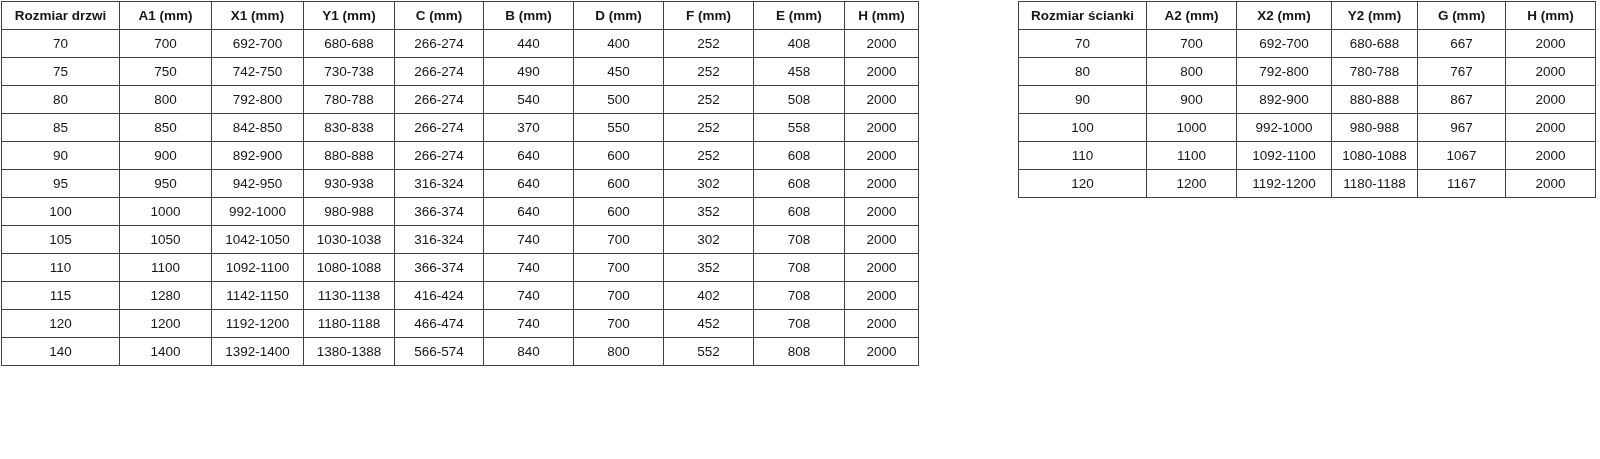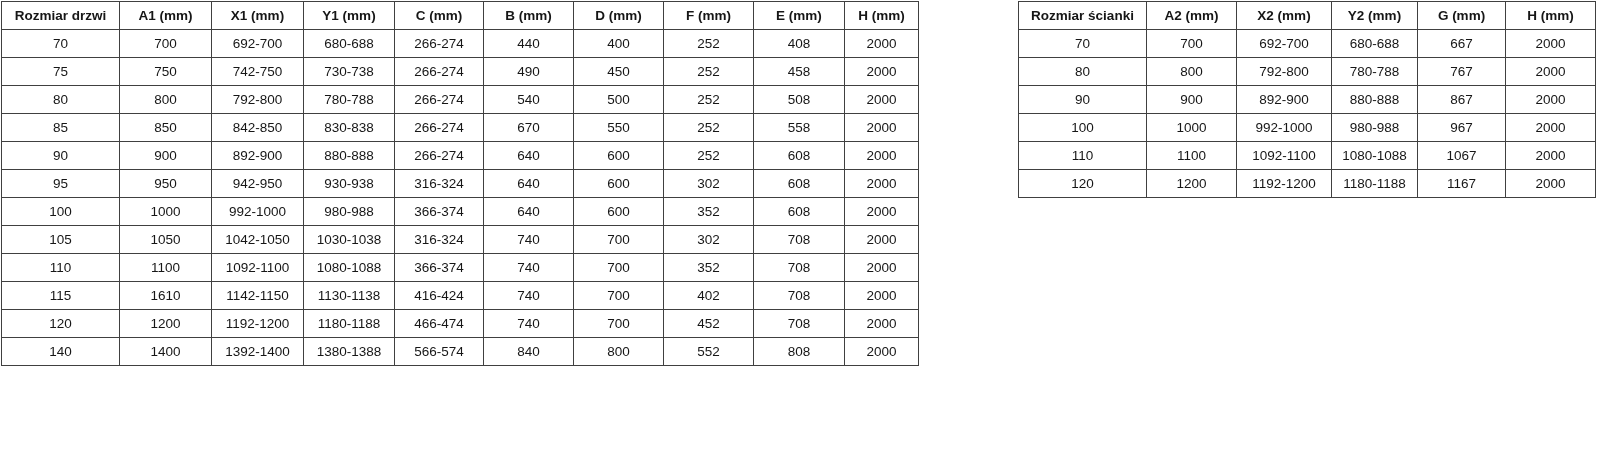--- a/index.html
+++ b/index.html
@@ -108,21 +108,21 @@
           <td>252</td>
           <td>508</td>
           <td>2000</td>
         </tr>
         <tr>
           <td>85</td>
           <td>850</td>
           <td>842-850</td>
           <td>830-838</td>
           <td>266-274</td>
-          <td>670</td>
+          <td>370</td>
           <td>550</td>
           <td>252</td>
           <td>558</td>
           <td>2000</td>
         </tr>
         <tr>
           <td>90</td>
           <td>900</td>
           <td>892-900</td>
           <td>880-888</td>
@@ -176,21 +176,21 @@
           <td>1080-1088</td>
           <td>366-374</td>
           <td>740</td>
           <td>700</td>
           <td>352</td>
           <td>708</td>
           <td>2000</td>
         </tr>
         <tr>
           <td>115</td>
-          <td>1610</td>
+          <td>1280</td>
           <td>1142-1150</td>
           <td>1130-1138</td>
           <td>416-424</td>
           <td>740</td>
           <td>700</td>
           <td>402</td>
           <td>708</td>
           <td>2000</td>
         </tr>
         <tr>

